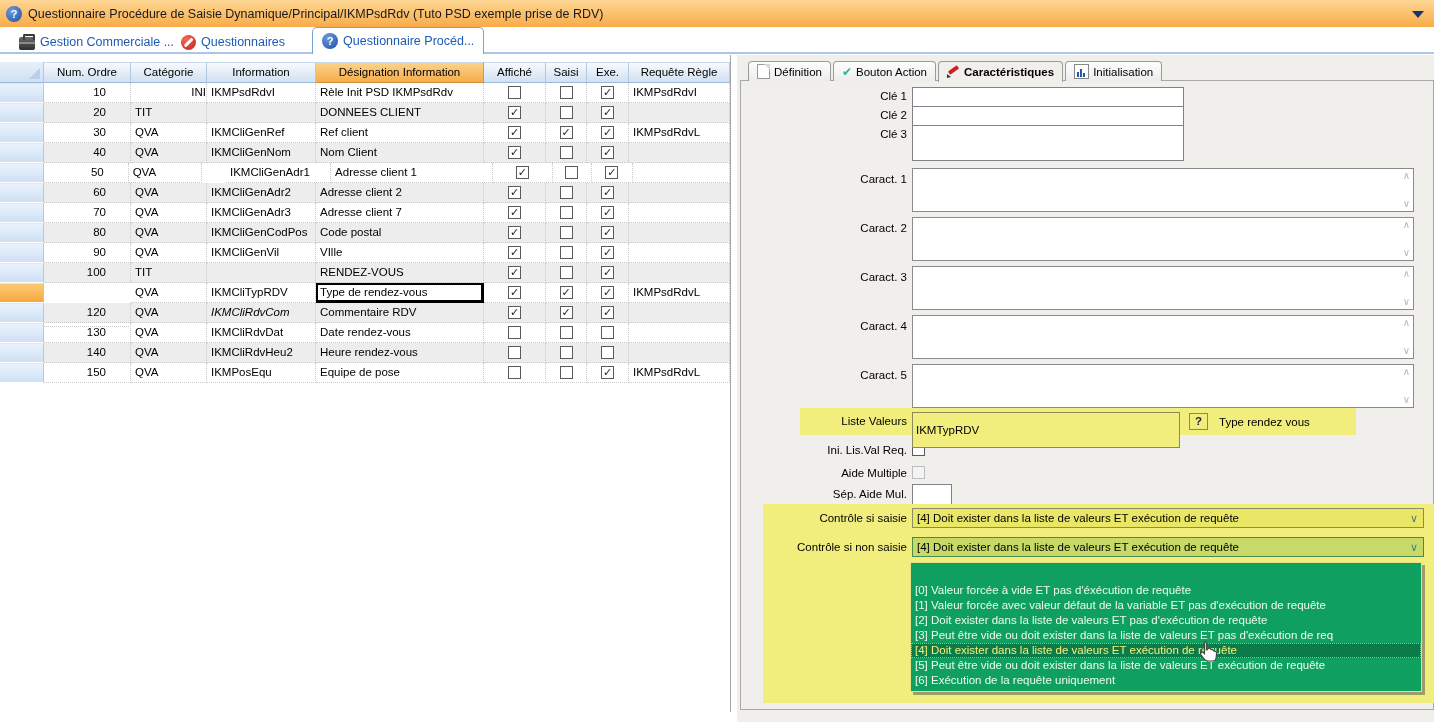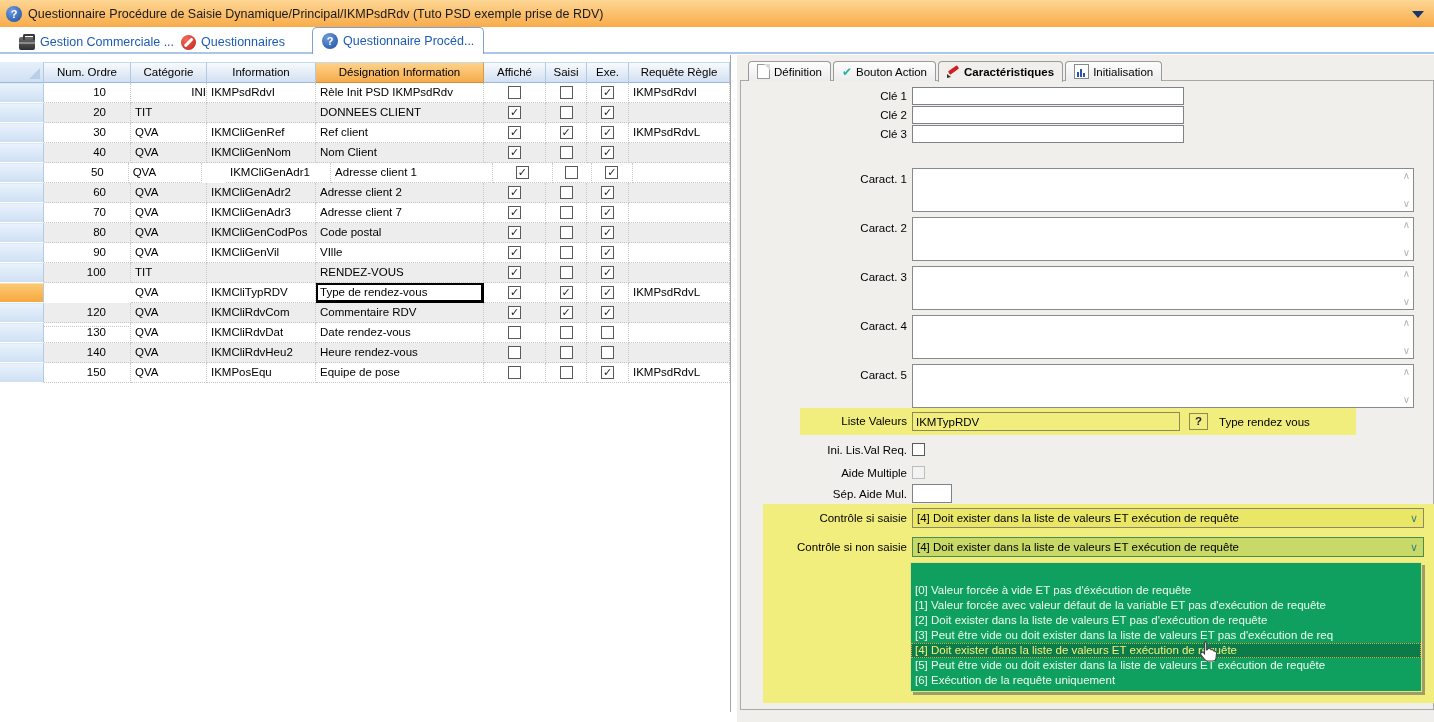--- a/index.html
+++ b/index.html
@@ -66,21 +66,21 @@
   .pen-ic{width:13px;height:13px;position:relative;}
   .pen-ic:before{content:"";position:absolute;left:1px;top:2px;width:11px;height:4px;background:#cf2020;transform:rotate(-35deg);border-radius:1px;}
   .pen-ic:after{content:"";position:absolute;left:0;bottom:1px;width:0;height:0;border-left:4px solid #333;border-top:3px solid transparent;border-bottom:1px solid transparent;}
   .chart-ic{width:13px;height:13px;position:relative;background:#fff;border:1px solid #888;}
   .chart-ic i{position:absolute;bottom:1px;width:2px;background:#2a52b0;}
   .chart-ic i:nth-child(1){left:2px;height:5px;}
   .chart-ic i:nth-child(2){left:5px;height:8px;}
   .chart-ic i:nth-child(3){left:8px;height:4px;}
   .frow-label{position:absolute;left:0;width:170px;text-align:right;white-space:nowrap;z-index:2;}
   .txt{position:absolute;box-sizing:border-box;border:1px solid #7f8389;background:#fff;
-    font-family:inherit;font-size:11.5px;padding:8px 3px;}
+    font-family:inherit;font-size:11.5px;padding:17px 3px;}
   .ta{position:absolute;box-sizing:border-box;border:1px solid #8a8a8a;background:#fff;}
   .ta .up,.ta .dn{position:absolute;right:3px;font-size:10px;color:#b5b5b5;line-height:10px;}
   .ta .up{top:2px;} .ta .dn{bottom:2px;}
   .yellow{background:#f1ee7d;}
   .hl-band{position:absolute;z-index:1;}
   .qbtn{position:absolute;box-sizing:border-box;border:1px solid #8a8a5a;background:#f1ee7d;
     text-align:center;font-weight:bold;color:#223;line-height:15px;z-index:2;}
   .hint{position:absolute;z-index:2;white-space:nowrap;}
   .combo{position:absolute;box-sizing:border-box;border:1px solid #8a8a6a;z-index:2;
     line-height:18px;padding:0 18px 0 4px;overflow:hidden;white-space:nowrap;}
@@ -315,21 +315,21 @@
         </div>
         <div class="gcell ck" style="width: 42px;">
           <span class="cb">✓</span>
         </div>
         <div class="gcell" style="width: 101px;">IKMPsdRdvL</div>
       </div>
       <div class="grow alt">
         <div class="rowhdr"></div>
         <div class="gcell num" style="width: 87px;">120</div>
         <div class="gcell" style="width: 76px;">QVA</div>
-        <div class="gcell" style="width: 109px;">IKMCliRdvCom</div>
+        <div class="gcell" style="width: 109px; font-style: italic;">IKMCliRdvCom</div>
         <div class="gcell" style="width: 168px;">Commentaire RDV</div>
         <div class="gcell ck" style="width: 62px;">
           <span class="cb">✓</span>
         </div>
         <div class="gcell ck" style="width: 41px;">
           <span class="cb">✓</span>
         </div>
         <div class="gcell ck" style="width: 42px;">
           <span class="cb">✓</span>
         </div>

